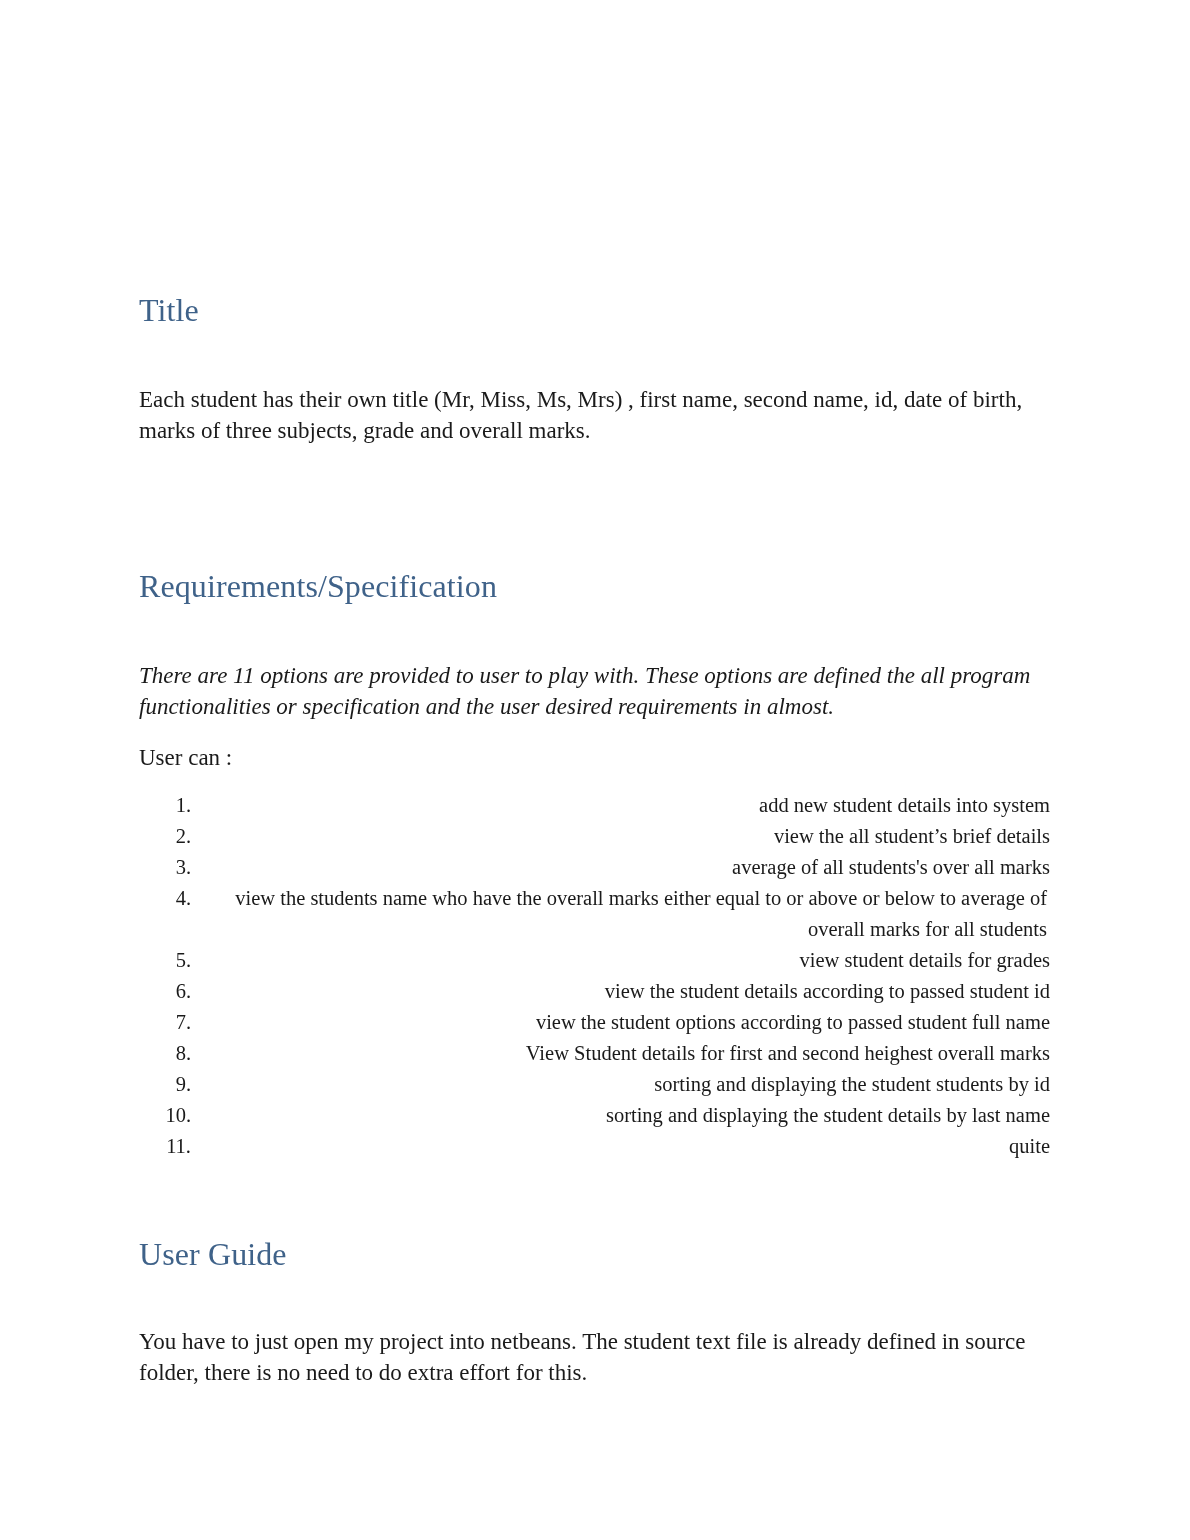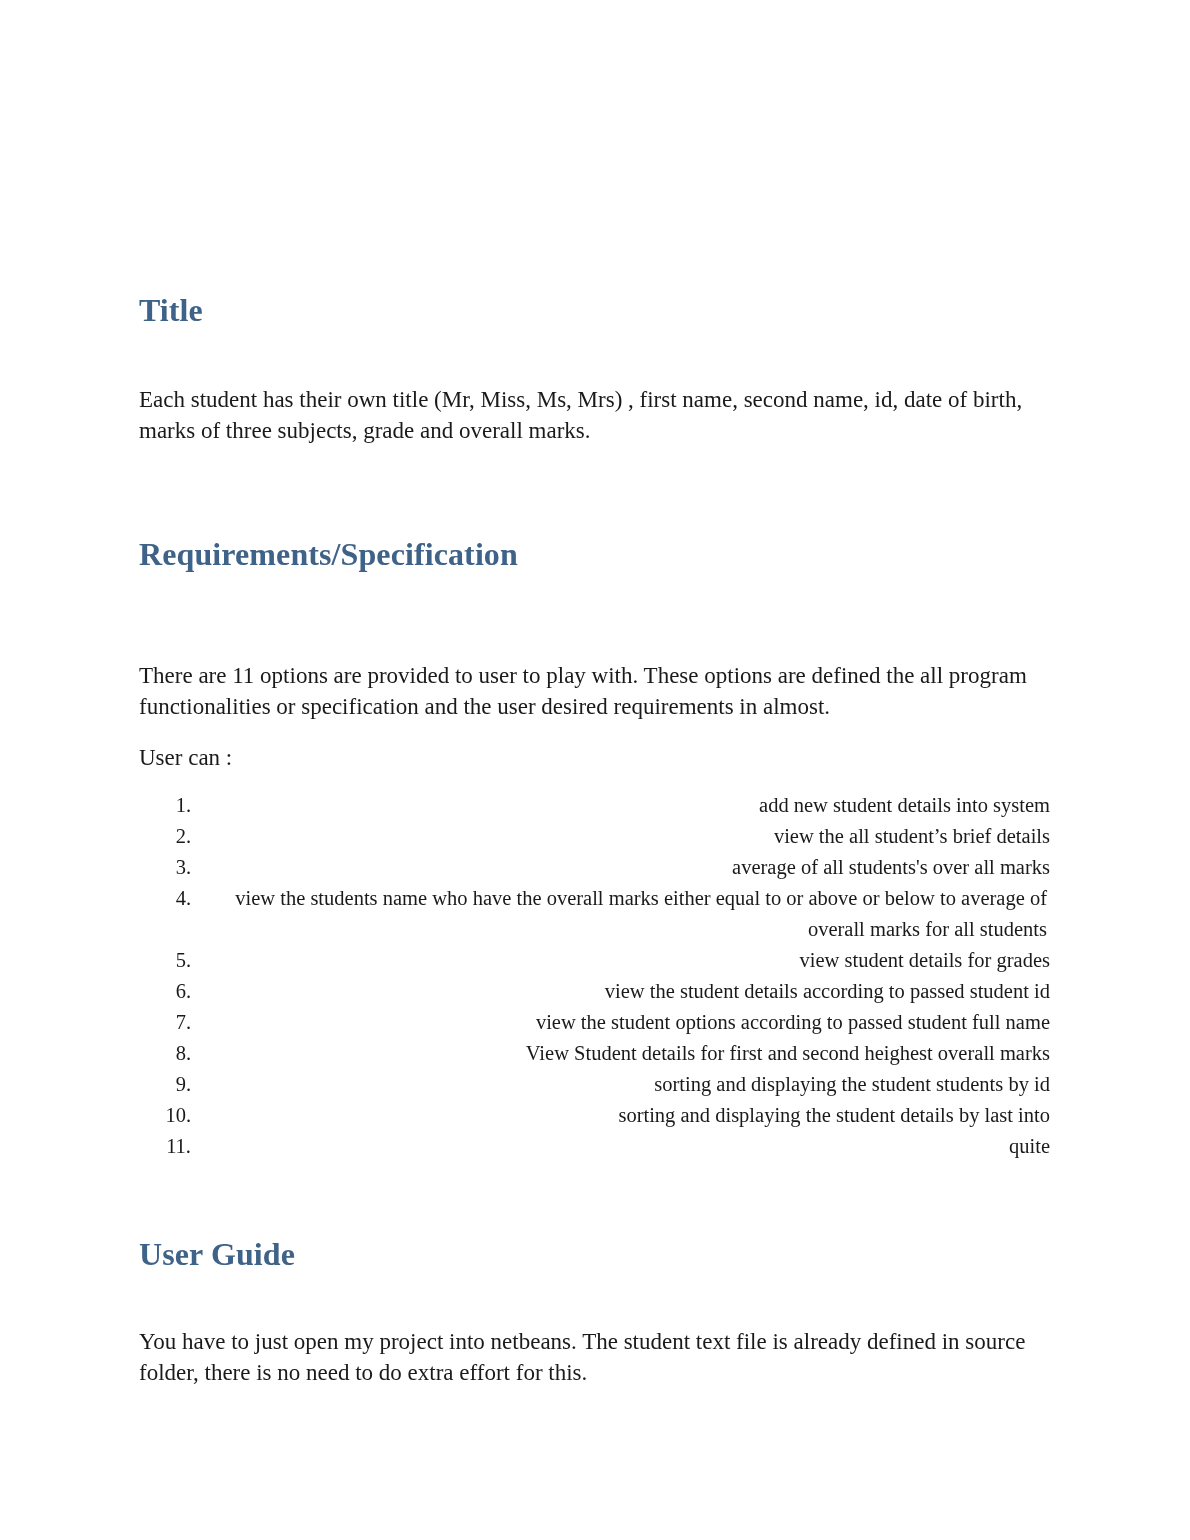--- a/index.html
+++ b/index.html
@@ -19,41 +19,41 @@
   }
   .content {
     position: absolute;
     left: 139px;
     top: 0;
     width: 911px;
   }
 
   h1.doc-heading {
     font-family: "Liberation Serif", "DejaVu Serif", serif;
-    font-weight: bold;
+    font-weight: normal;
     font-size: 32px;
     line-height: 1.15;
     color: #3f6289;
     margin: 0;
     letter-spacing: 0.1px;
   }
 
   p.body-text {
     font-size: 23px;
     line-height: 31px;
     margin: 0;
     color: #1a1a1a;
     text-align: left;
   }
 
   
   .blk-title      { position: absolute; left: 0; top: 292px; }
   .blk-title-p    { position: absolute; left: 0; top: 384px; width: 905px; }
-  .blk-req        { position: absolute; left: 0; top: 536px; }
-  .blk-req-p      { position: absolute; left: 0; top: 660px; width: 911px; }
+  .blk-req        { position: absolute; left: 0; top: 568px; }
+  .blk-req-p      { position: absolute; left: 0; top: 660px; width: 911px; font-style: italic; }
   .blk-usercan    { position: absolute; left: 0; top: 742px; }
   .blk-list       { position: absolute; left: 0; top: 790px; width: 911px; }
   .blk-guide      { position: absolute; left: 0; top: 1236px; }
   .blk-guide-p    { position: absolute; left: 0; top: 1326px; width: 905px; }
 
   ol.spec-list {
     list-style: none;
     margin: 0;
     padding: 0;
   }
@@ -131,21 +131,21 @@
       <li>
         <span class="num">8.</span>
         <span class="txt">View Student details for first and second heighest overall marks</span>
       </li>
       <li>
         <span class="num">9.</span>
         <span class="txt">sorting and displaying the student students by id</span>
       </li>
       <li>
         <span class="num">10.</span>
-        <span class="txt">sorting and displaying the student details by last into</span>
+        <span class="txt">sorting and displaying the student details by last name</span>
       </li>
       <li>
         <span class="num">11.</span>
         <span class="txt">quite</span>
       </li>
     </ol>
 
     <h1 class="doc-heading blk-guide">User Guide</h1>
 
     <p class="body-text blk-guide-p">You have to just open my project into netbeans. The student text file is already defined in source folder, there is no need to do extra effort for this.</p>

